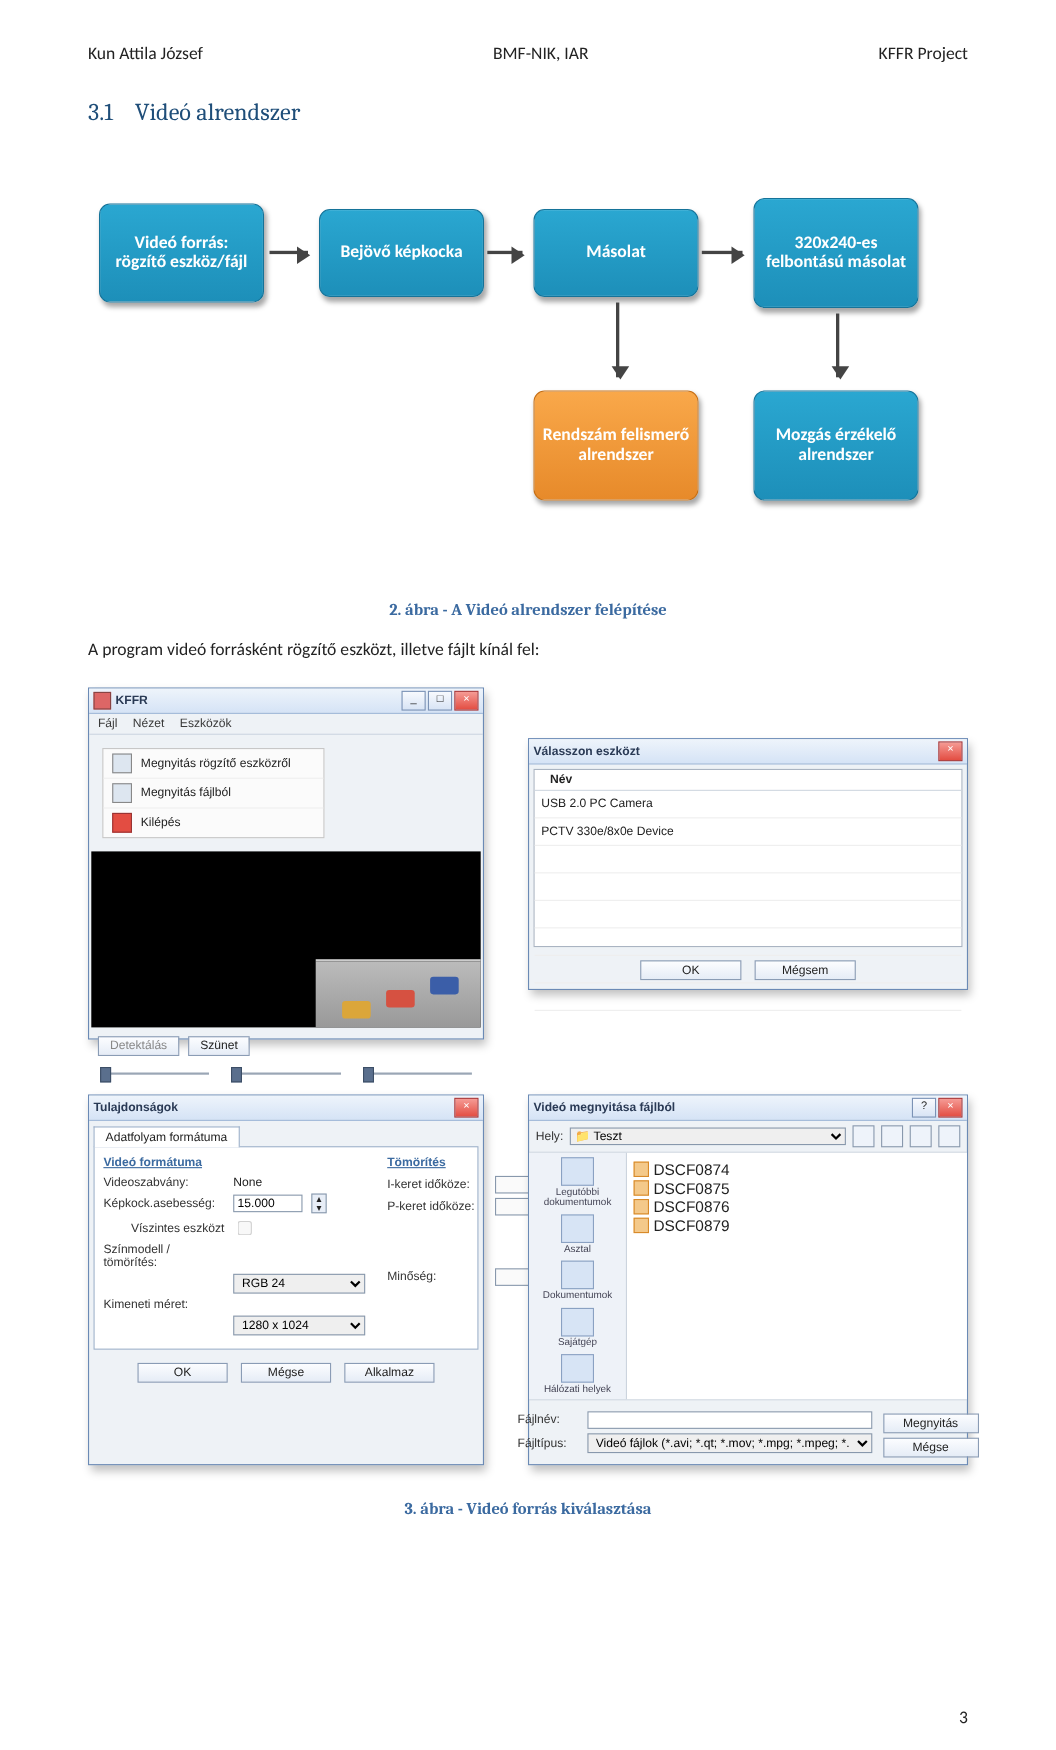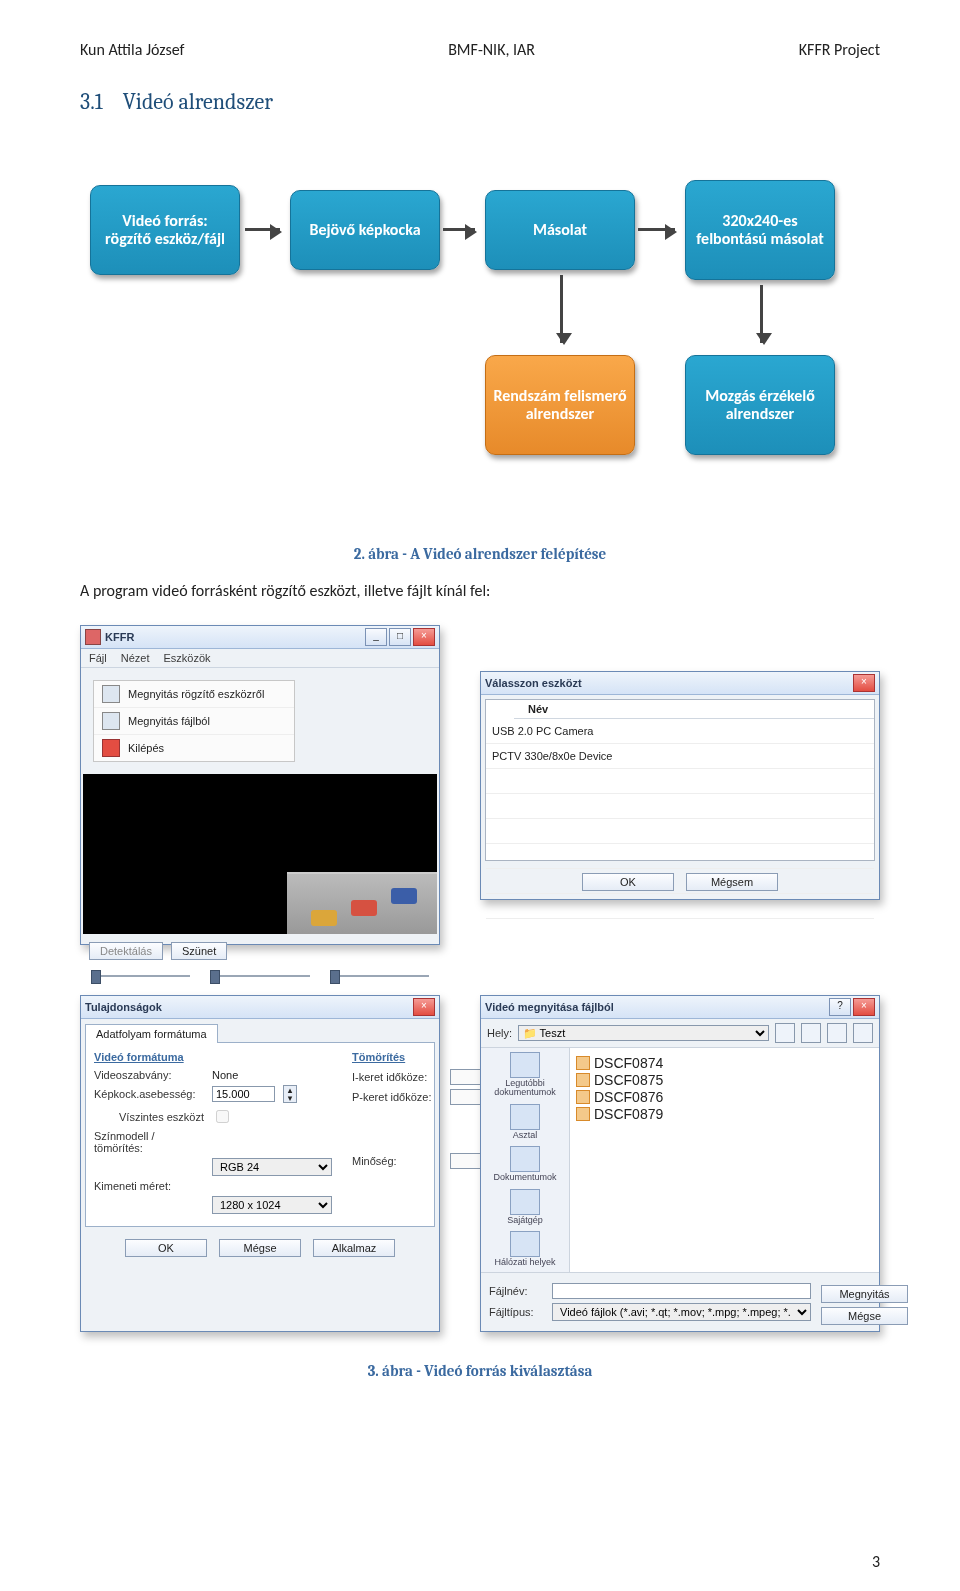--- a/index.html
+++ b/index.html
@@ -123,21 +123,21 @@
   .c2{ background:#d65141; bottom:18px; right:60px;}
   .c3{ background:#3b5ea8; bottom:30px; right:20px;}
   .btnrow{ display:flex; gap:8px; padding:6px 8px; align-items:center;}
   .wbtn{ padding:2px 10px; border:1px solid #8a9cb5; background:linear-gradient(#fcfdff,#e5ecf6); font-size:11px;}
   .slider-row{ display:flex; gap:20px; padding:4px 10px 8px;}
   .slider{ flex:1; height:12px; position:relative;}
   .slider::before{ content:""; position:absolute; left:0; right:0; top:5px; height:2px; background:#9aa6b5;}
   .slider .thumb{ position:absolute; left:0; top:0; width:8px;height:12px; background:#5a6f8d; border:1px solid #3c4e66;}
   
   .list{ border:1px solid #aab4c2; background:#fff; margin:4px; height:160px;}
-  .list-header{ font-weight:bold; padding:3px 14px; border-bottom:1px solid #d0d7e0;margin-left:28px;}
+  .list-header{ font-weight:bold; padding:3px 14px; border-bottom:1px solid #d0d7e0;}
   .list-row{ padding:6px 6px; border-bottom:1px solid #eee;}
   .center-btns{ display:flex; gap:12px; justify-content:center; padding:8px;}
   
   .tabset{ display:flex; gap:2px; padding:4px 4px 0;}
   .tab{ border:1px solid #9cb0c9; border-bottom:none; padding:3px 10px; background:#f3f6fb; position:relative; top:1px;}
   .tab.active{ background:#fff;}
   .tabbody{ border:1px solid #9cb0c9; background:#fff; margin:0 4px 4px; padding:8px;}
   .heading-blue{ color:#3b6aa0; font-weight:bold; text-decoration:underline; margin-bottom:6px;}
   .form-row{ display:flex; align-items:center; gap:8px; margin:4px 0;}
   .form-row label{ width:110px; color:#333;}
@@ -151,21 +151,21 @@
   .fo-row .navicon{ width:18px;height:18px; border:1px solid #8898ac; background:#eef3fa;}
   .nav-green{ background:#5fba5f; border-color:#2e7a2e;}
   .nav-yellow{ background:#e6c95a; border-color:#a38a2a;}
   .fo-body{ display:flex;}
   .fo-places{ width:80px; background:#eef2f8; border-right:1px solid #ccd4de; padding:4px; display:flex; flex-direction:column; gap:6px; align-items:center;}
   .place{ display:flex; flex-direction:column; align-items:center; font-size:9px; color:#445; gap:0; text-align:center; line-height:1.05;}
   .place .picon{ width:28px;height:24px; background:#d7e4f5; border:1px solid #8aa1c2; margin-bottom:1px;}
   .fo-files{ flex:1; background:#fff; padding:6px; min-height:170px;}
   .file{ display:flex; align-items:center; gap:4px; font-size:14px; margin:1px 0;}
   .file .ficon{ width:12px;height:12px; border:1px solid #d88a2a; background:#f4c98a;}
-  .fo-bottom{ display:flex; justify-content:space-between; align-items:flex-end; padding:6px 8px; gap:10px; border-top:1px solid #ccd4de;}
+  .fo-bottom{ display:flex; justify-content:center; align-items:flex-end; padding:6px 8px; gap:10px; border-top:1px solid #ccd4de;}
   .fo-fields{ flex:1;}
   .fo-fields .form-row label{ width:55px; text-align:left;}
   .fo-btns{ display:flex; flex-direction:column; gap:4px;}
   .page-number{
     position:absolute; bottom:20px; right:80px; font-size:16px;
   }
 </style>
 </head>
 <body>
 

